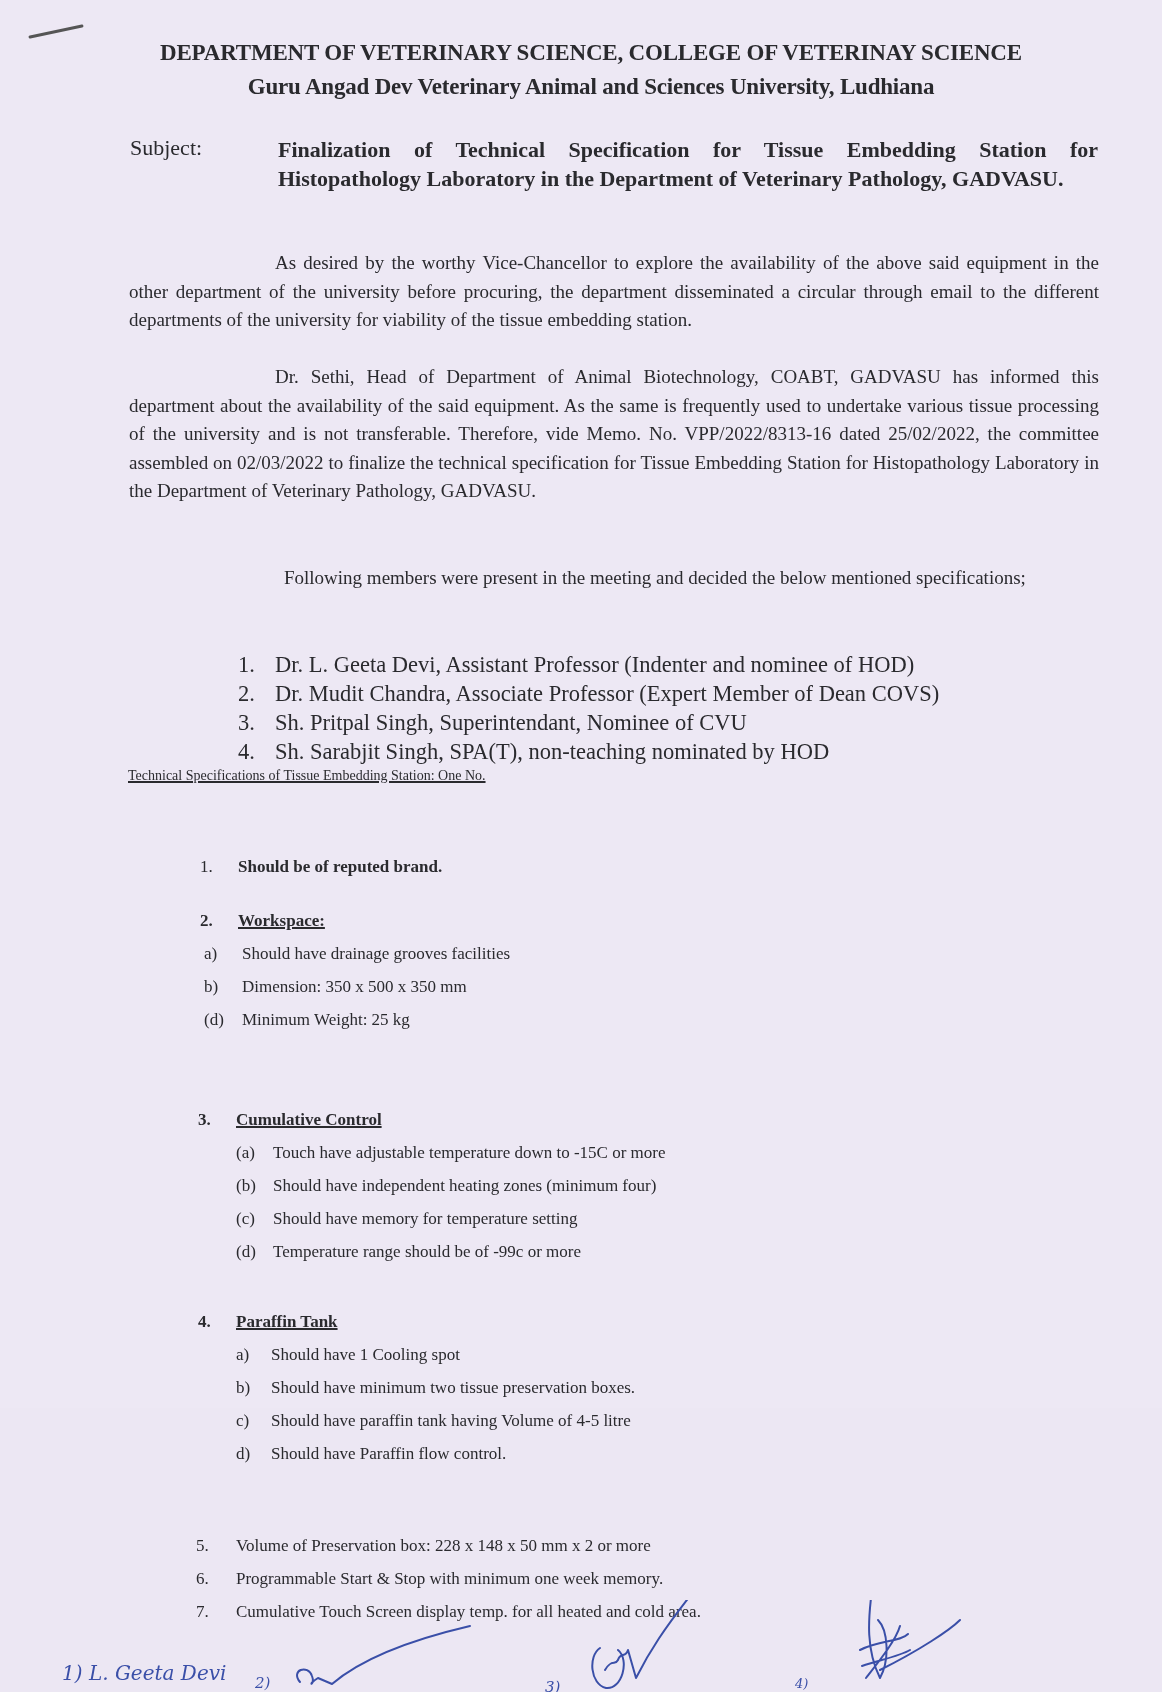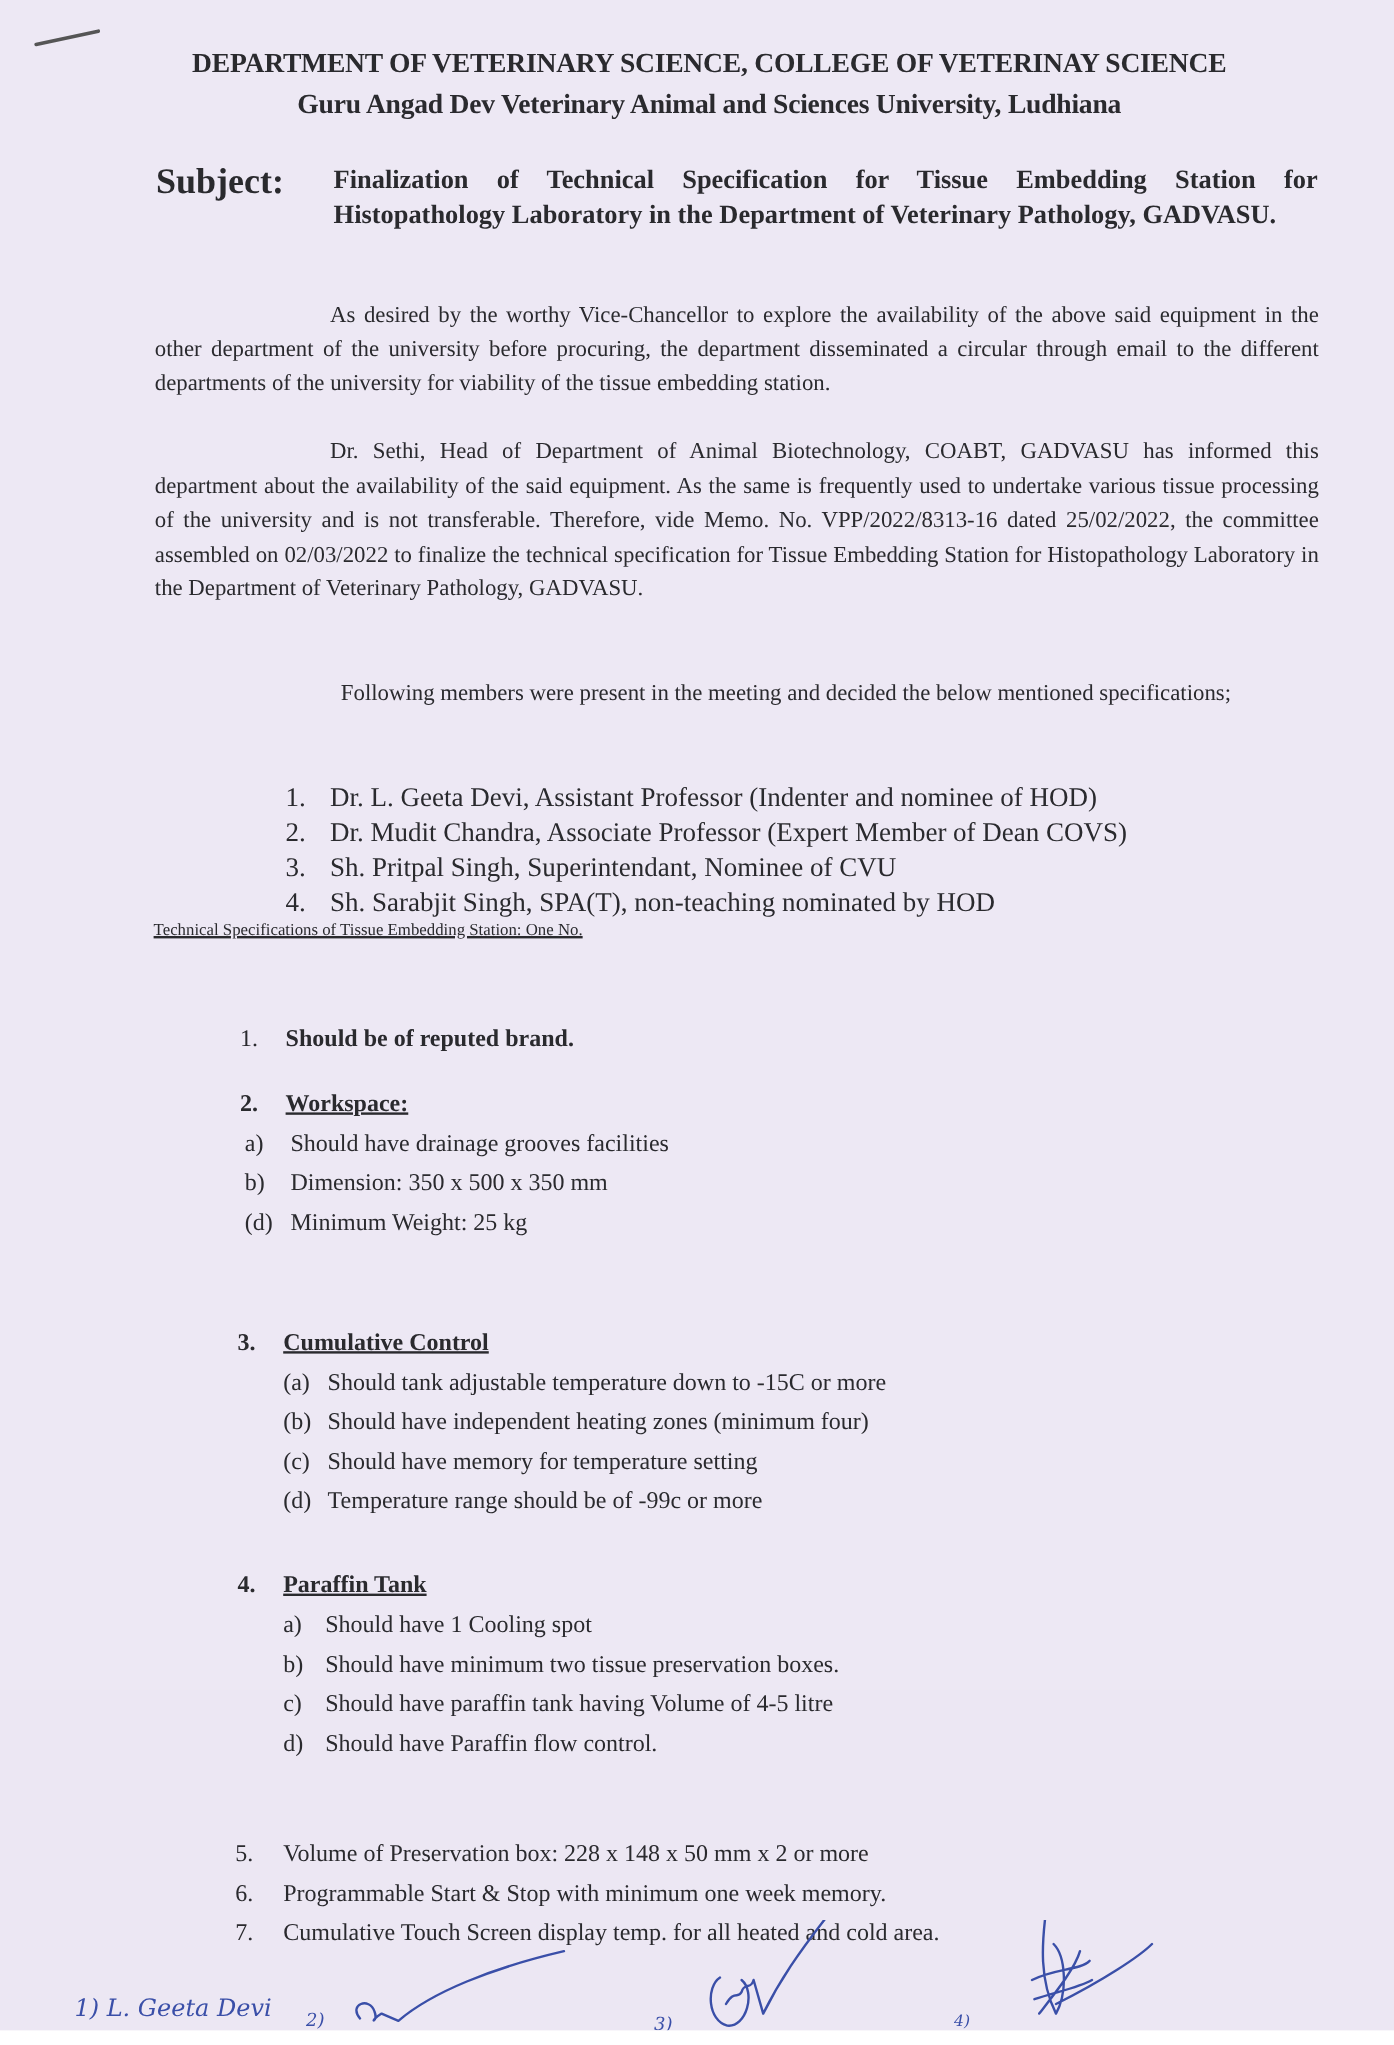--- a/index.html
+++ b/index.html
@@ -11,37 +11,37 @@
       color: #2a2a2e;
     }
     .page { position: absolute; left: 0; top: 0; width: 1162px; height: 1408px; background: #ede8f4; }
     .bottom-strip { position: absolute; left: 0; top: 1692px; width: 1162px; height: 12px; background: #ffffff; }
     .mark { position: absolute; left: 28px; top: 30px; width: 56px; height: 3px; background: #555; transform: rotate(-12deg); border-radius: 2px; }
 
     .hdr { position: absolute; left: 0; width: 1162px; text-align: center; font-weight: bold; font-size: 23px; letter-spacing: -0.2px; }
     .h1 { top: 40px; left: 10px; }
     .h2 { top: 74px; left: 10px; }
 
-    .subject-label { position: absolute; left: 130px; top: 135px; font-weight: bold; font-size: 30px; }
+    .subject-label { position: absolute; left: 130px; top: 135px; font-weight: normal; font-size: 22px; }
     .subject-text { position: absolute; left: 278px; top: 135px; width: 820px; font-weight: bold; font-size: 22px; line-height: 29px; text-align: justify; text-align-last: left; }
 
     .para { position: absolute; left: 129px; width: 970px; font-size: 19px; line-height: 28.5px; text-align: justify; }
     .para .indent { display: inline-block; width: 146px; }
     .p1 { top: 249px; }
     .p2 { top: 363px; }
     .p3 { top: 564px; }
     .p3 .indent { width: 155px; }
 
     .members { position: absolute; left: 238px; top: 650px; font-size: 22.5px; line-height: 29px; margin: 0; padding: 0; list-style: none; }
     .members li { position: relative; padding-left: 37px; }
     .members .num { position: absolute; left: 0; }
 
     .spec-title { position: absolute; left: 128px; top: 768px; font-weight: normal; font-size: 14px; text-decoration: underline; text-decoration-thickness: 2px; }
 
-    .sec { position: absolute; font-size: 20px; line-height: 33px; }
+    .sec { position: absolute; font-size: 17px; line-height: 33px; }
     .sec .title-row { font-weight: bold; }
     .sec .title-row .n { display: inline-block; width: 38px; }
     .sec .u { text-decoration: underline; text-decoration-thickness: 2px; }
     .sec .item { white-space: nowrap; }
     .sec .item .m { display: inline-block; }
 
     .s1 { left: 200px; top: 850px; }
     .s1 .n { font-weight: normal; }
     .s2 { left: 200px; top: 904px; }
     .s2 .item { padding-left: 4px; }
@@ -88,21 +88,21 @@
 
   <div class="sec s2">
     <div class="title-row"><span class="n">2.</span><span class="u">Workspace:</span></div>
     <div class="item"><span class="m">a)</span><span>Should have drainage grooves facilities</span></div>
     <div class="item"><span class="m">b)</span><span>Dimension: 350 x 500 x 350 mm</span></div>
     <div class="item"><span class="m">(d)</span><span>Minimum Weight: 25 kg</span></div>
   </div>
 
   <div class="sec s3">
     <div class="title-row"><span class="n">3.</span><span class="u">Cumulative Control</span></div>
-    <div class="item"><span class="m">(a)</span><span>Should tank adjustable temperature down to -15C or more</span></div>
+    <div class="item"><span class="m">(a)</span><span>Touch have adjustable temperature down to -15C or more</span></div>
     <div class="item"><span class="m">(b)</span><span>Should have independent heating zones (minimum four)</span></div>
     <div class="item"><span class="m">(c)</span><span>Should have memory for temperature setting</span></div>
     <div class="item"><span class="m">(d)</span><span>Temperature range should be of -99c or more</span></div>
   </div>
 
   <div class="sec s4">
     <div class="title-row"><span class="n">4.</span><span class="u">Paraffin Tank</span></div>
     <div class="item"><span class="m">a)</span><span>Should have 1 Cooling spot</span></div>
     <div class="item"><span class="m">b)</span><span>Should have minimum two tissue preservation boxes.</span></div>
     <div class="item"><span class="m">c)</span><span>Should have paraffin tank having Volume of 4-5 litre</span></div>

